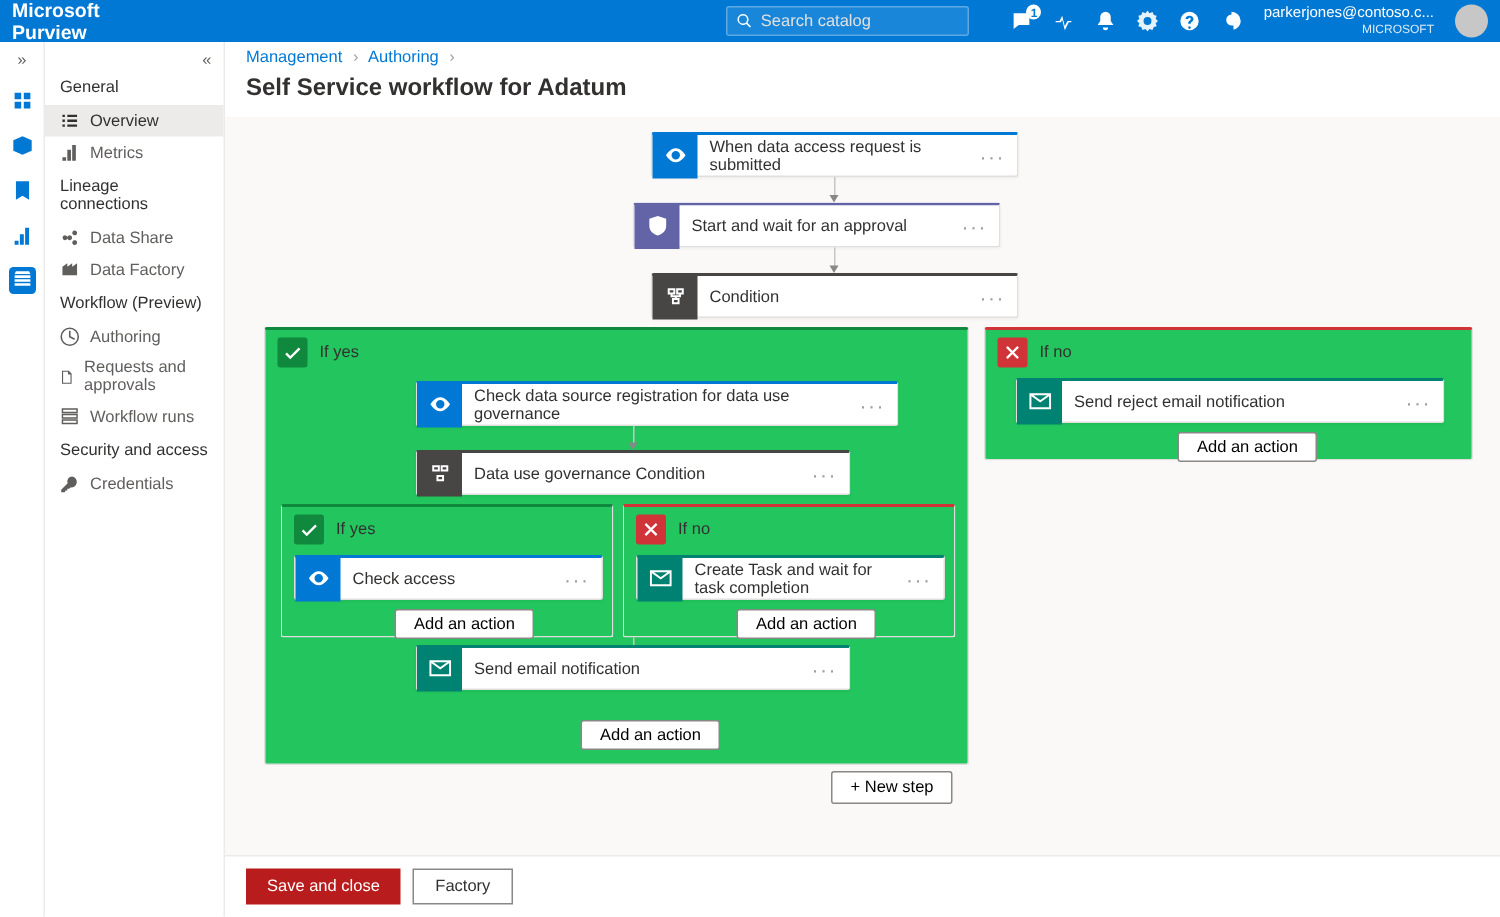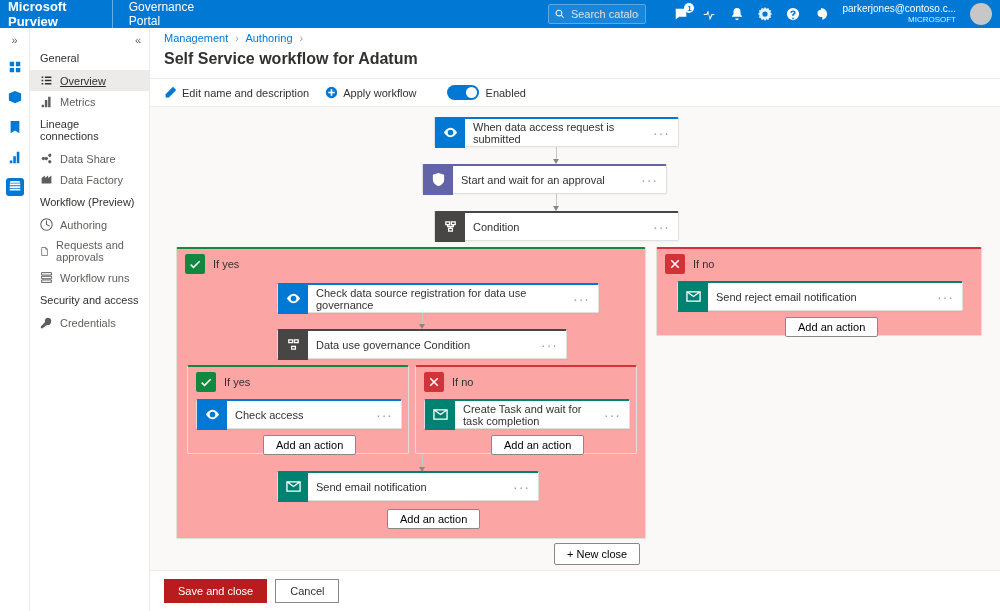--- a/index.html
+++ b/index.html
@@ -27,21 +27,21 @@
 .rail .ricon svg { width: 14px; height: 14px; fill: #0078d4; }
 .rail .ricon.active { background: #0078d4; }
 .rail .ricon.active svg { fill: #fff; }
 
 
 .sidenav { position: absolute; top: 28px; left: 30px; width: 120px; height: 583px; background: #fff; border-right: 1px solid #edebe9; padding-top: 6px; }
 .sidenav .collapse { text-align: right; padding-right: 8px; color: #605e5c; font-size: 11px; }
 .sidenav .section-title { font-size: 11px; color: #323130; padding: 6px 10px; font-weight: 400; }
 .sidenav .item { display: flex; align-items: center; padding: 4px 10px; gap: 7px; color: #605e5c; font-size: 11px; cursor: pointer; }
 .sidenav .item svg { width: 13px; height: 13px; fill: #605e5c; }
-.sidenav .item.selected { background: #edebe9; color: #323130; text-decoration: underline; }
+.sidenav .item.selected { background: #edebe9; color: #323130; }
 .sidenav .item.selected svg { fill: #323130; }
 
 
 .main { position: absolute; top: 28px; left: 150px; right: 0; bottom: 0; display: flex; flex-direction: column; background: #fff; }
 .breadcrumb { padding: 4px 14px; font-size: 11px; color: #0078d4; }
 .breadcrumb span.sep { color: #a19f9d; margin: 0 4px; }
 .page-title { padding: 2px 14px 10px; font-size: 16px; font-weight: 600; }
 .toolbar { border-top: 1px solid #edebe9; border-bottom: 1px solid #edebe9; padding: 6px 14px; display: flex; align-items: center; gap: 16px; font-size: 11px; }
 .toolbar .tbtn { display: flex; align-items: center; gap: 5px; color: #323130; cursor: pointer; }
 .toolbar .tbtn svg { width: 13px; height: 13px; fill: #0078d4; }
@@ -59,21 +59,21 @@
 .node .dots { position: absolute; right: 8px; top: 50%; transform: translateY(-50%); color: #a19f9d; font-size: 14px; cursor: pointer; letter-spacing: 1px; }
 .node.blue { border-top: 2px solid #0078d4; }
 .node.blue .nicon { background: #0078d4; }
 .node.purple { border-top: 2px solid #6264a7; }
 .node.purple .nicon { background: #6264a7; }
 .node.dark { border-top: 2px solid #484644; }
 .node.dark .nicon { background: #484644; }
 .node.teal { border-top: 2px solid #008272; }
 .node.teal .nicon { background: #008272; }
 
-.branch { position: absolute; border: 1px solid #e1dfdd; background: #fca5a5; border-radius: 2px; }
+.branch { position: absolute; border: 1px solid #e1dfdd; background: #22c55e; border-radius: 2px; }
 .branch .bhdr { display: flex; align-items: center; gap: 8px; padding: 5px 8px; }
 .branch .bhdr .bic { width: 20px; height: 20px; display: flex; align-items: center; justify-content: center; border-radius: 2px; }
 .branch.yes > .bhdr .bic { background: #10893e; }
 .branch.no > .bhdr .bic { background: #d13438; }
 .branch .bhdr .bic svg { width: 12px; height: 12px; fill: #fff; }
 .branch .bhdr .btxt { font-size: 11px; }
 .branch.yes { border-top: 2px solid #10893e; }
 .branch.no { border-top: 2px solid #d13438; }
 
 .addbtn { border: 1px solid #8a8886; background: #fff; padding: 3px 12px; font-size: 11px; border-radius: 2px; cursor: pointer; position: absolute; }
@@ -84,21 +84,20 @@
 
 .footer { border-top: 1px solid #edebe9; padding: 8px 14px; display: flex; gap: 8px; }
 .footer .save { background: #b91c1c; color: #fff; border: none; padding: 5px 14px; font-size: 11px; cursor: pointer; }
 .footer .cancel { background: #fff; color: #323130; border: 1px solid #8a8886; padding: 5px 14px; font-size: 11px; cursor: pointer; }
 </style>
 </head>
 <body>
 
 <div class="header">
   <div class="product">Microsoft Purview</div>
-  <div class="portal">Governance Portal</div>
   <div class="search-box">
     <svg viewBox="0 0 16 16">
         <path d="M6.5 1a5.5 5.5 0 014.38 8.82l3.65 3.65-1.06 1.06-3.65-3.65A5.5 5.5 0 116.5 1zm0 1.5a4 4 0 100 8 4 4 0 000-8z"></path>
       </svg>
     <input placeholder="Search catalog" style="">
   </div>
   <div class="icons">
     <div class="hicon" style="position:relative">
       <svg viewBox="0 0 16 16">
           <path d="M2 2h12v9H6l-4 3V2z"></path>
@@ -214,38 +213,20 @@
 </div>
 
 <div class="main">
   <div class="breadcrumb">
     <a style="cursor:pointer">Management</a>
     <span class="sep">›</span>
     <a style="cursor:pointer">Authoring</a>
     <span class="sep">›</span>
   </div>
   <div class="page-title">Self Service workflow for Adatum</div>
-  <div class="toolbar">
-    <div class="tbtn">
-        <svg viewBox="0 0 16 16">
-          <path d="M11 1l4 4-9 9H2v-4z"></path>
-        </svg>
-        <span>Edit name and description</span>
-      </div>
-    <div class="tbtn">
-        <svg viewBox="0 0 16 16">
-          <path d="M8 1a7 7 0 110 14A7 7 0 018 1zm-1 3v3H4v2h3v3h2V9h3V7H9V4z"></path>
-        </svg>
-        <span>Apply workflow</span>
-      </div>
-    <div class="toggle">
-      <div class="switch"></div>
-      <span>Enabled</span>
-    </div>
-  </div>
 
   <div class="canvas">
     <div class="canvas-inner">
 
       <div class="node blue" style="left:270px;top:0;width:245px">
         <div class="nicon">
             <svg viewBox="0 0 16 16">
               <path d="M8 3C4 3 1 8 1 8s3 5 7 5 7-5 7-5-3-5-7-5zm0 8a3 3 0 110-6 3 3 0 010 6z"></path>
             </svg>
           </div>
@@ -342,21 +323,21 @@
                   <path d="M1 3h14v10H1zM1 3l7 5 7-5" fill="none" stroke="#fff" stroke-width="1.4"></path>
                 </svg>
               </div>
             <div class="ntext">Create Task and wait for task completion</div>
             <div class="dots">···</div>
           </div>
           <button class="addbtn" style="left:75px;top:68px">Add an action</button>
         </div>
 
         <div class="arrow" style="left:245px;top:205px;height:14px"></div>
-        <div class="node teal" style="left:100px;top:222px;width:262px">
+        <div class="node teal" style="left:100px;top:210px;width:290px">
           <div class="nicon">
               <svg viewBox="0 0 16 16">
                 <path d="M1 3h14v10H1zM1 3l7 5 7-5" fill="none" stroke="#fff" stroke-width="1.4"></path>
               </svg>
             </div>
           <div class="ntext">Send email notification</div>
           <div class="dots">···</div>
         </div>
         <button class="addbtn" style="left:210px;top:260px">Add an action</button>
       </div>
@@ -375,21 +356,21 @@
               <svg viewBox="0 0 16 16">
                 <path d="M1 3h14v10H1zM1 3l7 5 7-5" fill="none" stroke="#fff" stroke-width="1.4"></path>
               </svg>
             </div>
           <div class="ntext">Send reject email notification</div>
           <div class="dots">···</div>
         </div>
         <button class="addbtn" style="left:128px;top:68px">Add an action</button>
       </div>
 
-      <div style="position:absolute;left:390px;top:426px"><button class="newstep">+ New close</button></div>
+      <div style="position:absolute;left:390px;top:426px"><button class="newstep">+ New step</button></div>
     </div>
   </div>
 
   <div class="footer">
     <button class="save">Save and close</button>
-    <button class="cancel">Cancel</button>
+    <button class="cancel">Factory</button>
   </div>
 </div>
 
 </body></html>

